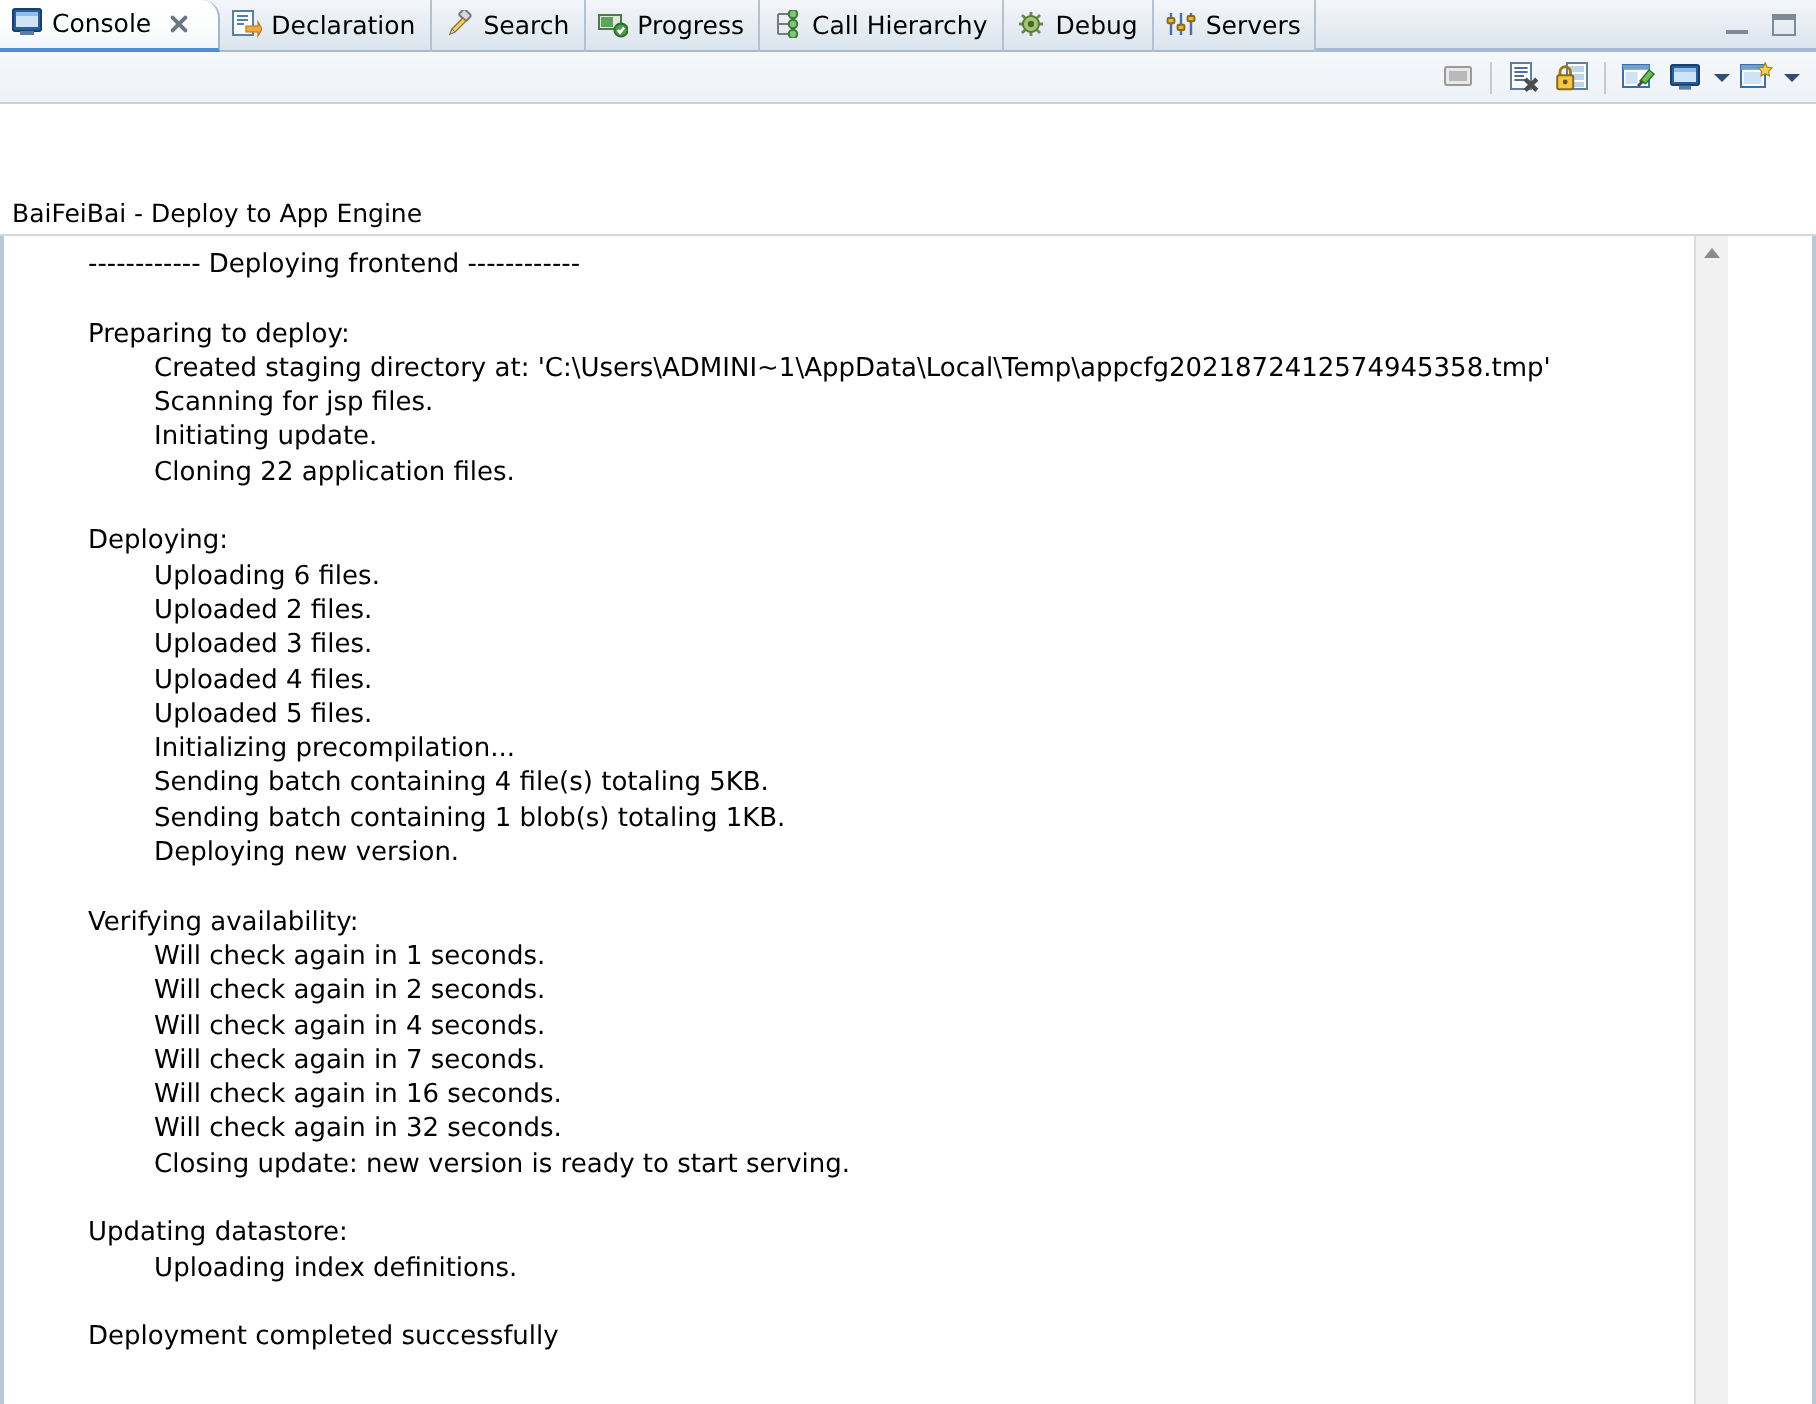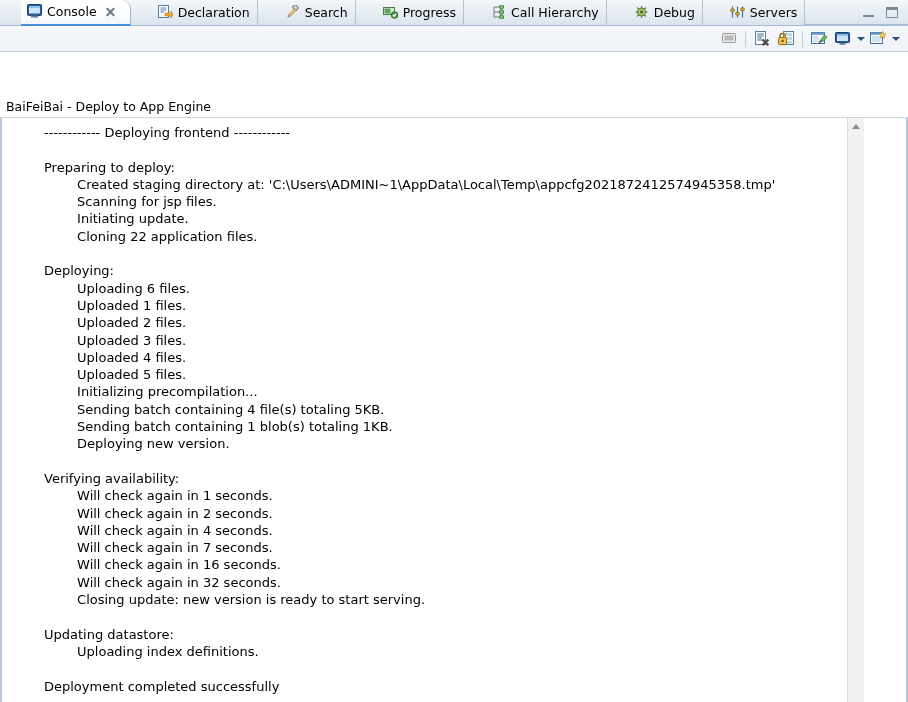--- a/index.html
+++ b/index.html
@@ -31,21 +31,20 @@
     align-items: center;
     padding: 0 7px 0 6px;
     gap: 5px;
     font-size: 12.5px;
     color: #000;
     position: relative;
     height: 26px;
     box-sizing: border-box;
     white-space: nowrap;
     cursor: default;
-    margin-left: 21px;
   }
   .tab .tlabel { line-height: 1; }
   .tab.inactive {
     border-right: 1px solid #b3c2d1;
     background: transparent;
   }
   .tab.active {
     background: linear-gradient(to bottom, #ffffff 0%, #fbfcfd 60%, #f3f6fa 100%);
     border-right: 1px solid #9fb6cd;
     border-bottom: 2px solid #4a90d9;
@@ -397,21 +396,20 @@
       <div class="cline">------------ Deploying frontend ------------</div>
       <div class="cline"></div>
       <div class="cline">Preparing to deploy:</div>
       <div class="cline">        Created staging directory at: 'C:\Users\ADMINI~1\AppData\Local\Temp\appcfg2021872412574945358.tmp'</div>
       <div class="cline">        Scanning for jsp files.</div>
       <div class="cline">        Initiating update.</div>
       <div class="cline">        Cloning 22 application files.</div>
       <div class="cline"></div>
       <div class="cline">Deploying:</div>
       <div class="cline">        Uploading 6 files.</div>
-      <div class="cline">        Uploaded 1 files.</div>
       <div class="cline">        Uploaded 2 files.</div>
       <div class="cline">        Uploaded 3 files.</div>
       <div class="cline">        Uploaded 4 files.</div>
       <div class="cline">        Uploaded 5 files.</div>
       <div class="cline">        Initializing precompilation...</div>
       <div class="cline">        Sending batch containing 4 file(s) totaling 5KB.</div>
       <div class="cline">        Sending batch containing 1 blob(s) totaling 1KB.</div>
       <div class="cline">        Deploying new version.</div>
       <div class="cline"></div>
       <div class="cline">Verifying availability:</div>

